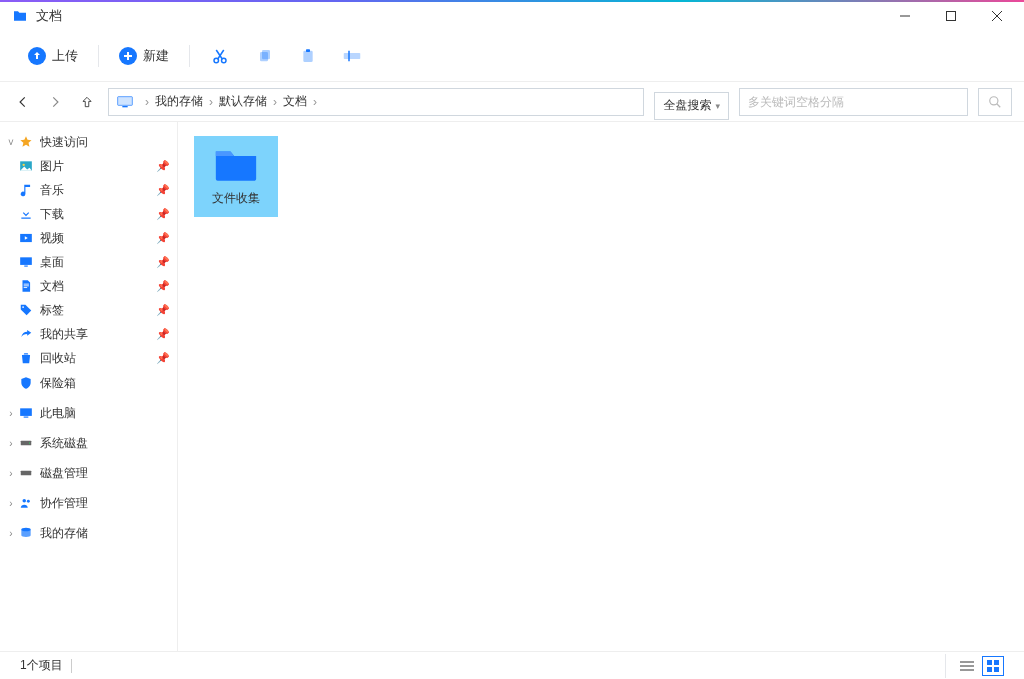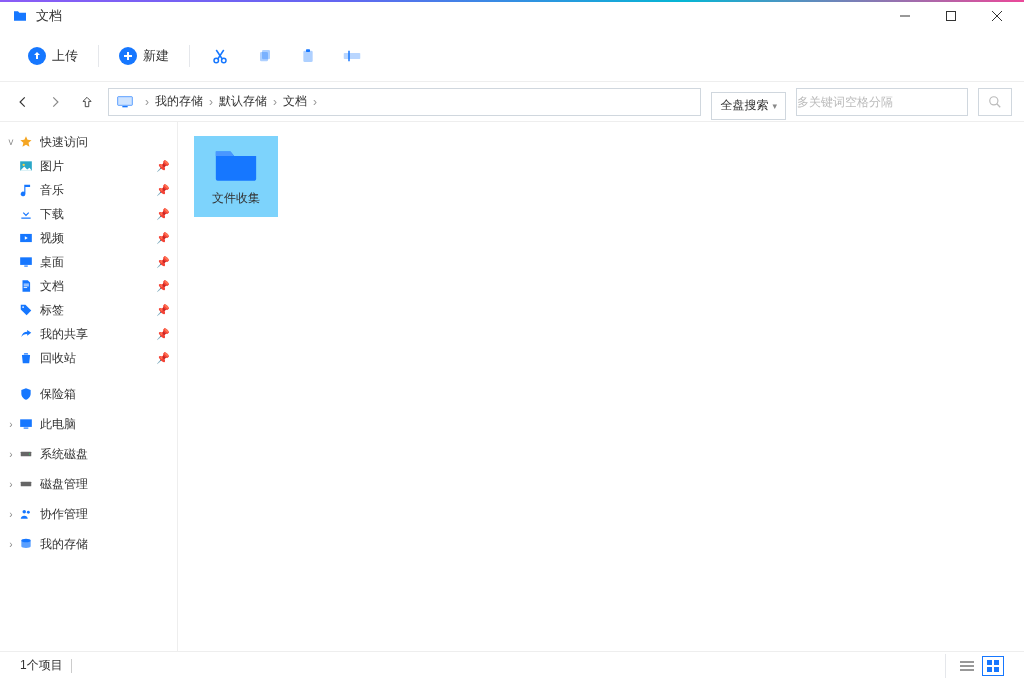--- a/index.html
+++ b/index.html
@@ -14,21 +14,21 @@
 .tbtn { display:flex; align-items:center; gap:6px; padding: 6px 16px; font-size:13px; }
 .tbtn .circle { width:18px; height:18px; border-radius:50%; background:#1677ff; display:flex; align-items:center; justify-content:center; color:#fff; }
 .tbtn .circle svg { width:10px; height:10px; }
 .vsep { width:1px; height:22px; background:#e5e7eb; margin:0 4px; }
 .ticon { width:36px; height:36px; display:flex; align-items:center; justify-content:center; margin-left:8px; }
 .navrow { height:40px; display:flex; align-items:center; padding:0 12px; gap:10px; border-bottom:1px solid #eee; }
 .navbtn { width:22px; height:22px; display:flex; align-items:center; justify-content:center; color:#333; }
 .addrbar { flex:1; height:28px; border:1px solid #d0d7de; display:flex; align-items:center; padding:0 8px; gap:6px; font-size:12px; }
 .crumbsep { color:#999; }
 .searchscope { height:28px; border:1px solid #d0d7de; display:flex; align-items:center; padding:0 8px; gap:4px; font-size:12px; min-width:74px;margin-top:8px; }
-.searchbox { height:28px; border:1px solid #d0d7de; width:172px; padding:0 0; font-size:12px; color:#999; display:flex; align-items:center;justify-content:flex-end; }
+.searchbox { height:28px; border:1px solid #d0d7de; width:229px; padding:0 8px; font-size:12px; color:#999; display:flex; align-items:center;justify-content:flex-end; }
 .searchbox input { border:none; outline:none; width:100%; font-size:12px; }
 .searchbox input::placeholder{color:#bbb;}
 .searchbtn { height:28px; width:34px; border:1px solid #d0d7de; display:flex; align-items:center; justify-content:center; }
 .body { flex:1; display:flex; overflow:hidden; }
 .sidebar { width:178px; border-right:1px solid #eee; padding-top:8px; overflow:hidden; }
 .tree-item { display:flex; align-items:center; height:24px; padding-left:4px; font-size:12px; }
 .tree-item.root { font-weight:400; }
 .item-ico { width:16px; height:16px; margin-right:6px; display:flex; align-items:center; justify-content:center; }
 .item-label { flex:1; white-space:nowrap; overflow:hidden; text-overflow:ellipsis; }
 .pin { width:16px; color:#888; display:flex; align-items:center; justify-content:center; margin-right:6px; font-size:11px; }
@@ -265,21 +265,21 @@
     <div class="tree-item indent1">
       <span class="item-ico">
           <svg viewBox="0 0 24 24" width="14" height="14">
             <path fill="#1677ff" d="M5 7h14l-1.5 14h-11zM9 4h6l1 2H8z"></path>
           </svg>
         </span>
       <span class="item-label">回收站</span>
       <span class="pin">📌</span>
     </div>
 
-    <div class="tree-item" style="margin-top:12px;">
+    <div class="tree-item" style="margin-top:1px;">
       <span class="chev"></span>
       <span class="item-ico">
           <svg viewBox="0 0 24 24" width="14" height="14">
             <path fill="#1677ff" d="M12 2l8 3v6c0 6-4 9-8 11-4-2-8-5-8-11V5z"></path>
           </svg>
         </span>
       <span class="item-label">保险箱</span>
     </div>
 
     <div class="tree-item" style="margin-top:6px;">

